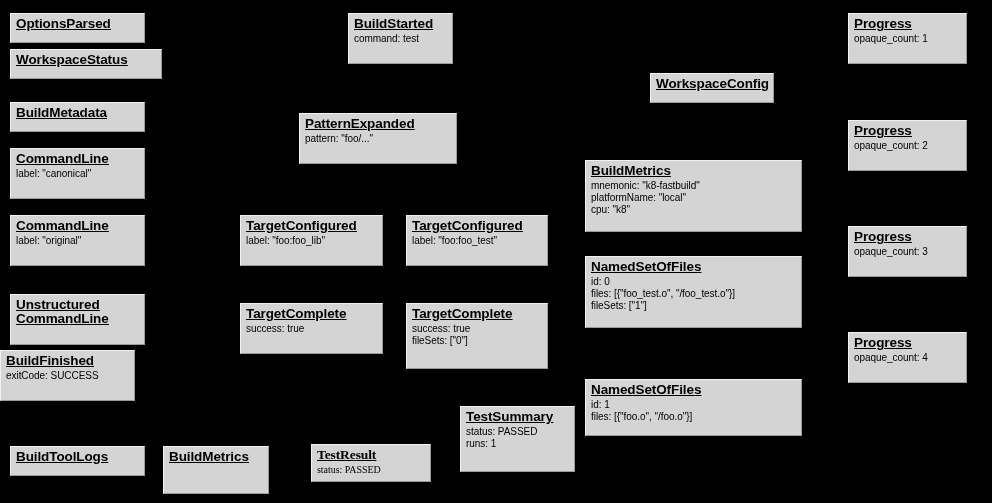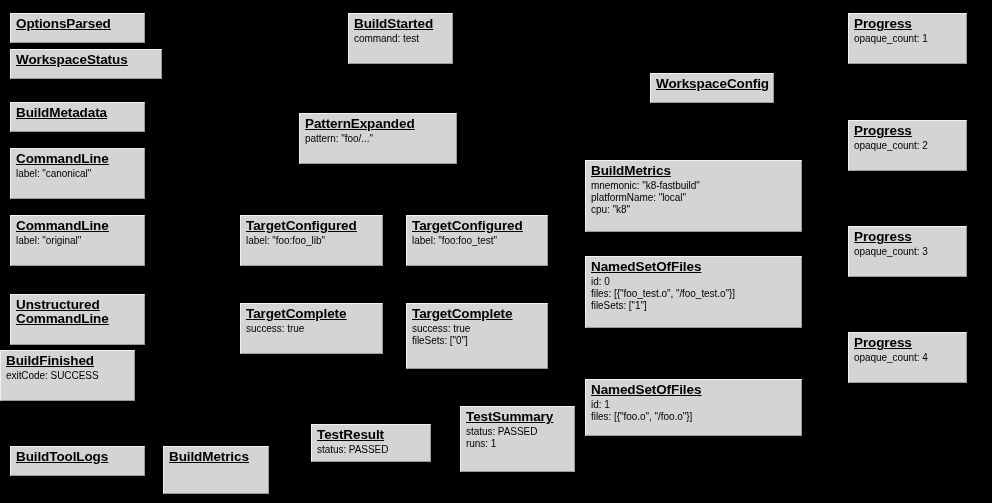--- a/index.html
+++ b/index.html
@@ -134,21 +134,21 @@
         <span class="node-field">success: true</span>
       </span>
     </div>
     <div class="node" style="left: 406px; top: 303px; width: 142px; height: 66px;">
       <span class="node-title"><span class="node-title-line">TargetComplete</span></span>
       <span class="node-fields">
         <span class="node-field">success: true</span>
         <span class="node-field">fileSets: ["0"]</span>
       </span>
     </div>
-    <div class="node" style="left: 311px; top: 424px; width: 120px; height: 38px;">
+    <div class="node" style="left: 311px; top: 444px; width: 120px; height: 38px; font-family: Liberation Serif, serif;">
       <span class="node-title"><span class="node-title-line">TestResult</span></span>
       <span class="node-fields">
         <span class="node-field">status: PASSED</span>
       </span>
     </div>
     <div class="node" style="left: 440px; top: 406px; width: 115px; height: 66px; margin-left: 20px;">
       <span class="node-title"><span class="node-title-line">TestSummary</span></span>
       <span class="node-fields">
         <span class="node-field">status: PASSED</span>
         <span class="node-field">runs: 1</span>

